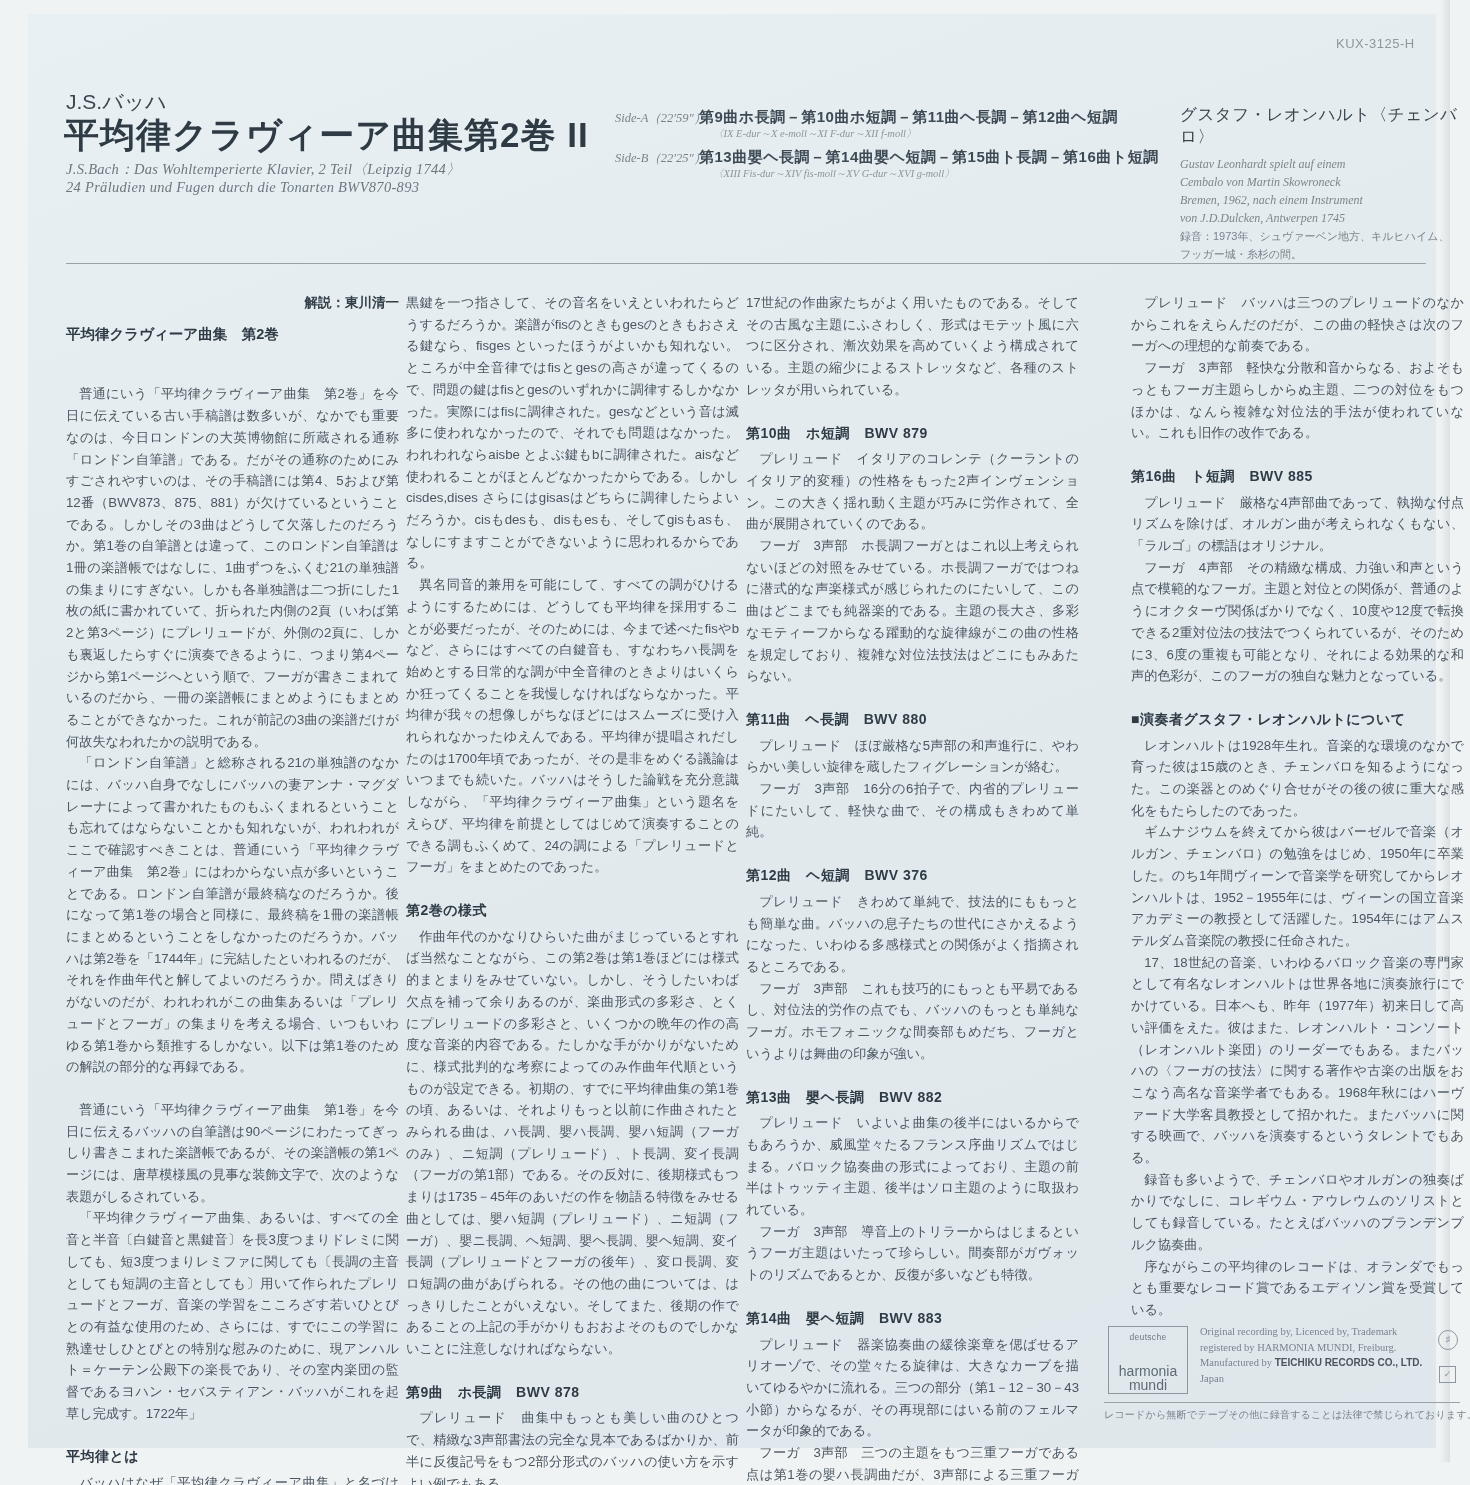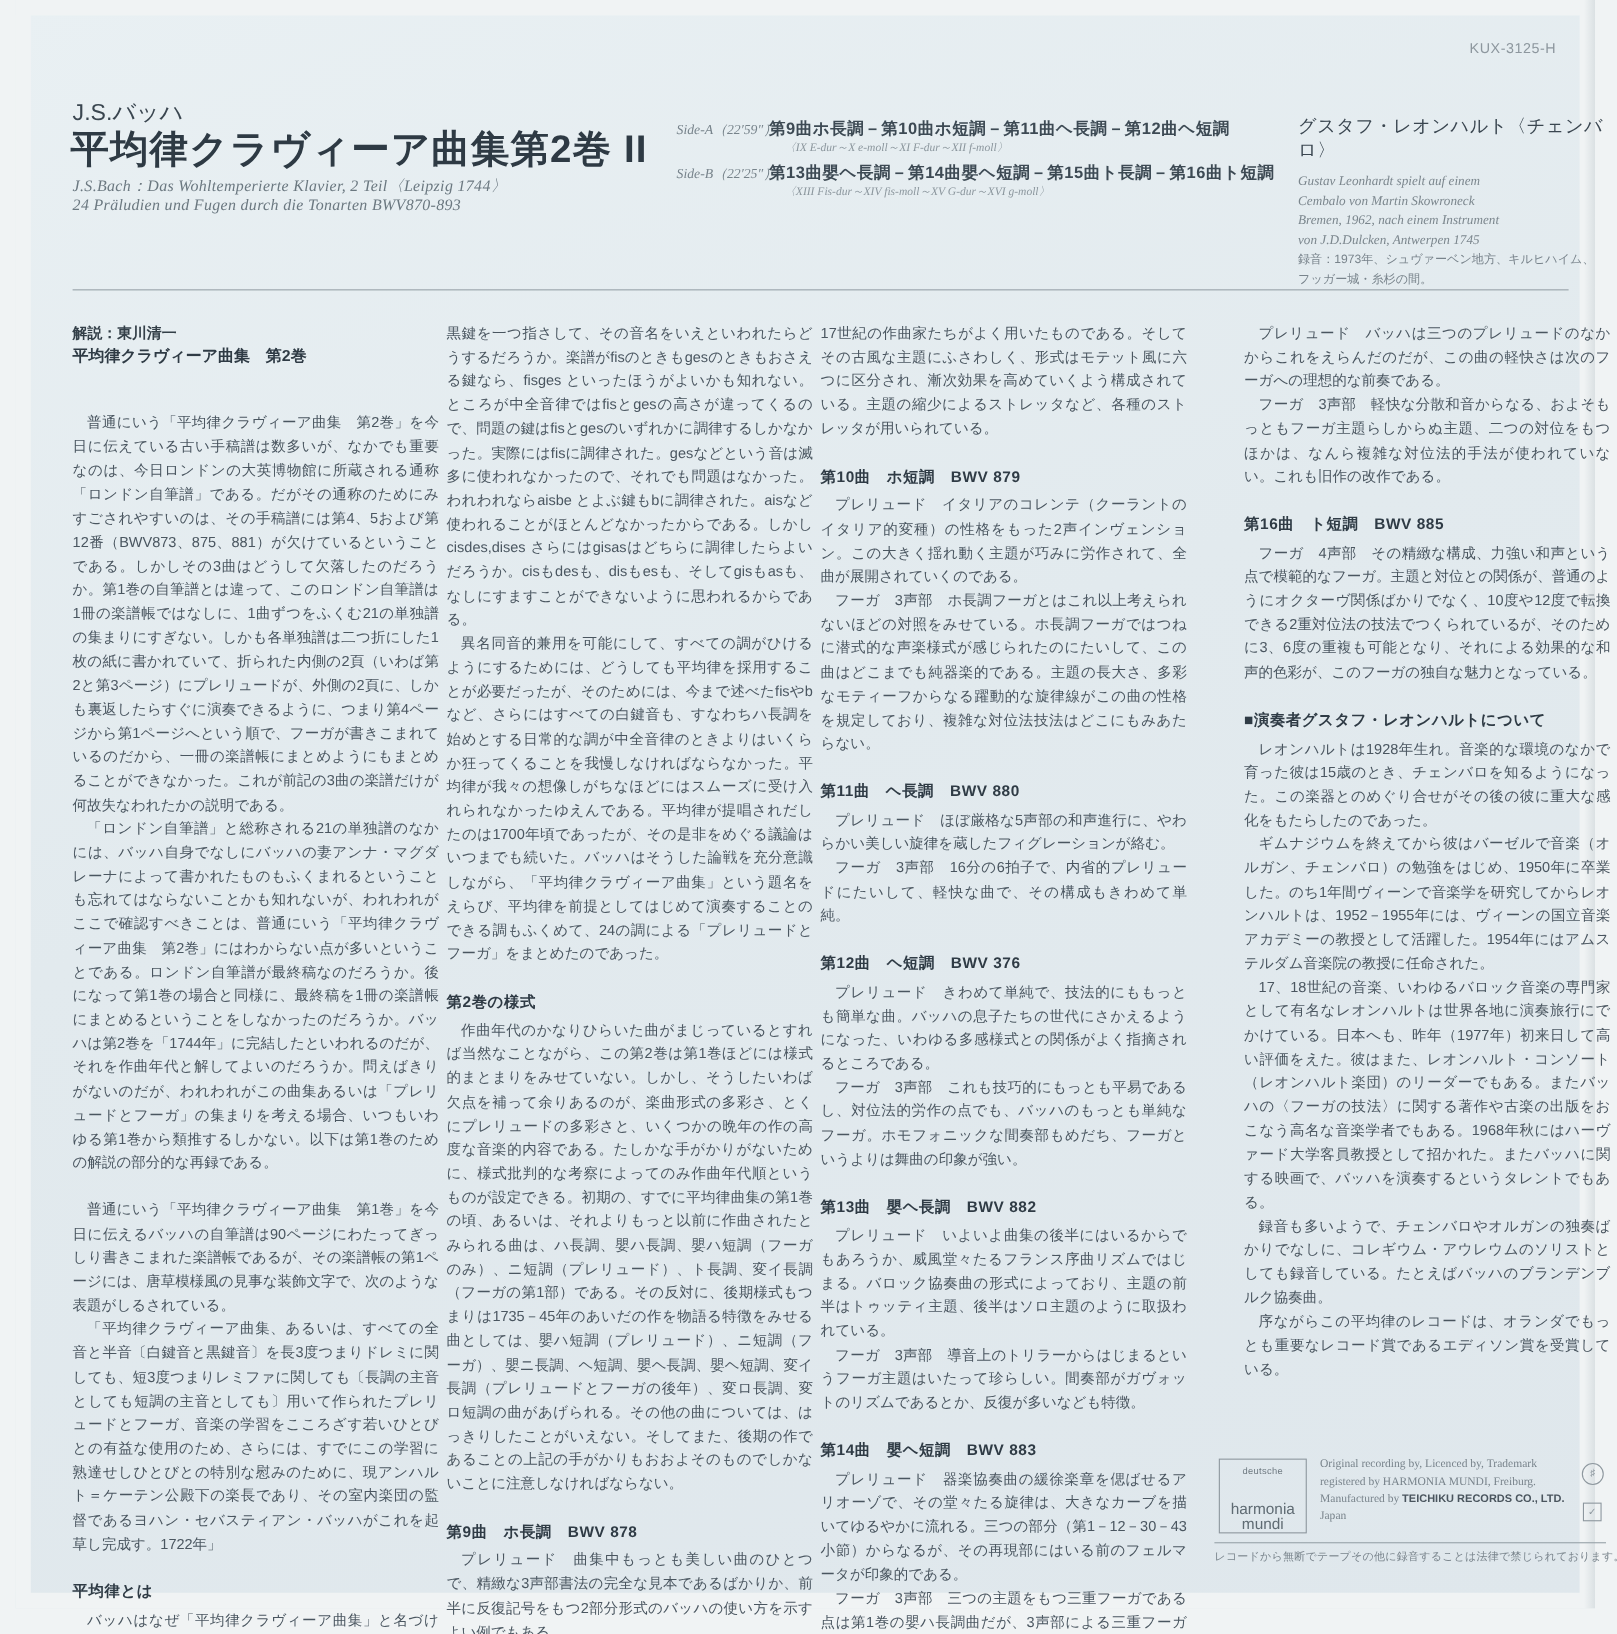--- a/index.html
+++ b/index.html
@@ -45,21 +45,21 @@
     font-size:12px;line-height:18px;color:#7b868d;}
   .credit-line.jp{font-family:"Liberation Sans","DejaVu Sans",sans-serif;font-style:normal;
     font-size:11px;color:#78838b;}
 
   .rule{position:absolute;left:52px;top:263px;width:1360px;height:1px;background:#97a2a9;}
 
   
   .col{position:absolute;top:292px;width:333px;font-size:13.2px;line-height:21.7px;
     text-align:justify;color:#4a5660;}
   .col-1{left:52px;} .col-2{left:392px;} .col-3{left:732px;} .col-4{left:1072px;margin-left:45px;}
-  .blk-byline{font-weight:bold;color:#333f48;font-size:13.5px;}
+  .blk-byline{text-align:right;font-weight:bold;color:#333f48;margin-bottom:10px;font-size:13.5px;}
   .blk-title{font-weight:bold;color:#2f3b45;font-size:14.5px;margin-bottom:38px;}
   .blk-heading{font-weight:bold;color:#2f3b45;font-size:14px;margin-top:22px;margin-bottom:4px;letter-spacing:.5px;}
   .blk-para{text-indent:1em;margin:0;}
   .blk-cont{text-indent:0;margin:0;}
   .blk-gap{height:21px;}
 
   
   .footer{position:absolute;left:1090px;top:1318px;width:356px;}
   .hm-logo{position:absolute;left:4px;top:8px;width:78px;height:66px;border:1px solid #8d979e;
     text-align:center;color:#6e7980;}
@@ -150,20 +150,21 @@
       <div class="blk-para">プレリュード　いよいよ曲集の後半にはいるからでもあろうか、威風堂々たるフランス序曲リズムではじまる。バロック協奏曲の形式によっており、主題の前半はトゥッティ主題、後半はソロ主題のように取扱われている。</div>
       <div class="blk-para">フーガ　3声部　導音上のトリラーからはじまるというフーガ主題はいたって珍らしい。間奏部がガヴォットのリズムであるとか、反復が多いなども特徴。</div>
       <div class="blk-heading">第14曲　嬰ヘ短調　BWV 883</div>
       <div class="blk-para">プレリュード　器楽協奏曲の緩徐楽章を偲ばせるアリオーゾで、その堂々たる旋律は、大きなカーブを描いてゆるやかに流れる。三つの部分（第1－12－30－43小節）からなるが、その再現部にはいる前のフェルマータが印象的である。</div>
       <div class="blk-para">フーガ　3声部　三つの主題をもつ三重フーガである点は第1巻の嬰ハ長調曲だが、3声部による三重フーガは、「フーガの技法」を除いて、バッハには他に類例がない。</div>
     </div>
   <div class="col col-4">
       <div class="blk-para">プレリュード　バッハは三つのプレリュードのなかからこれをえらんだのだが、この曲の軽快さは次のフーガへの理想的な前奏である。</div>
       <div class="blk-para">フーガ　3声部　軽快な分散和音からなる、およそもっともフーガ主題らしからぬ主題、二つの対位をもつほかは、なんら複雑な対位法的手法が使われていない。これも旧作の改作である。</div>
       <div class="blk-heading">第16曲　ト短調　BWV 885</div>
+      <div class="blk-para">プレリュード　厳格な4声部曲であって、執拗な付点リズムを除けば、オルガン曲が考えられなくもない、「ラルゴ」の標語はオリジナル。</div>
       <div class="blk-para">フーガ　4声部　その精緻な構成、力強い和声という点で模範的なフーガ。主題と対位との関係が、普通のようにオクターヴ関係ばかりでなく、10度や12度で転換できる2重対位法の技法でつくられているが、そのために3、6度の重複も可能となり、それによる効果的な和声的色彩が、このフーガの独自な魅力となっている。</div>
       <div class="blk-heading">■演奏者グスタフ・レオンハルトについて</div>
       <div class="blk-para">レオンハルトは1928年生れ。音楽的な環境のなかで育った彼は15歳のとき、チェンバロを知るようになった。この楽器とのめぐり合せがその後の彼に重大な感化をもたらしたのであった。</div>
       <div class="blk-para">ギムナジウムを終えてから彼はバーゼルで音楽（オルガン、チェンバロ）の勉強をはじめ、1950年に卒業した。のち1年間ヴィーンで音楽学を研究してからレオンハルトは、1952－1955年には、ヴィーンの国立音楽アカデミーの教授として活躍した。1954年にはアムステルダム音楽院の教授に任命された。</div>
       <div class="blk-para">17、18世紀の音楽、いわゆるバロック音楽の専門家として有名なレオンハルトは世界各地に演奏旅行にでかけている。日本へも、昨年（1977年）初来日して高い評価をえた。彼はまた、レオンハルト・コンソート（レオンハルト楽団）のリーダーでもある。またバッハの〈フーガの技法〉に関する著作や古楽の出版をおこなう高名な音楽学者でもある。1968年秋にはハーヴァード大学客員教授として招かれた。またバッハに関する映画で、バッハを演奏するというタレントでもある。</div>
       <div class="blk-para">録音も多いようで、チェンバロやオルガンの独奏ばかりでなしに、コレギウム・アウレウムのソリストとしても録音している。たとえばバッハのブランデンブルク協奏曲。</div>
       <div class="blk-para">序ながらこの平均律のレコードは、オランダでもっとも重要なレコード賞であるエディソン賞を受賞している。</div>
     </div>
 
   <div class="footer">

